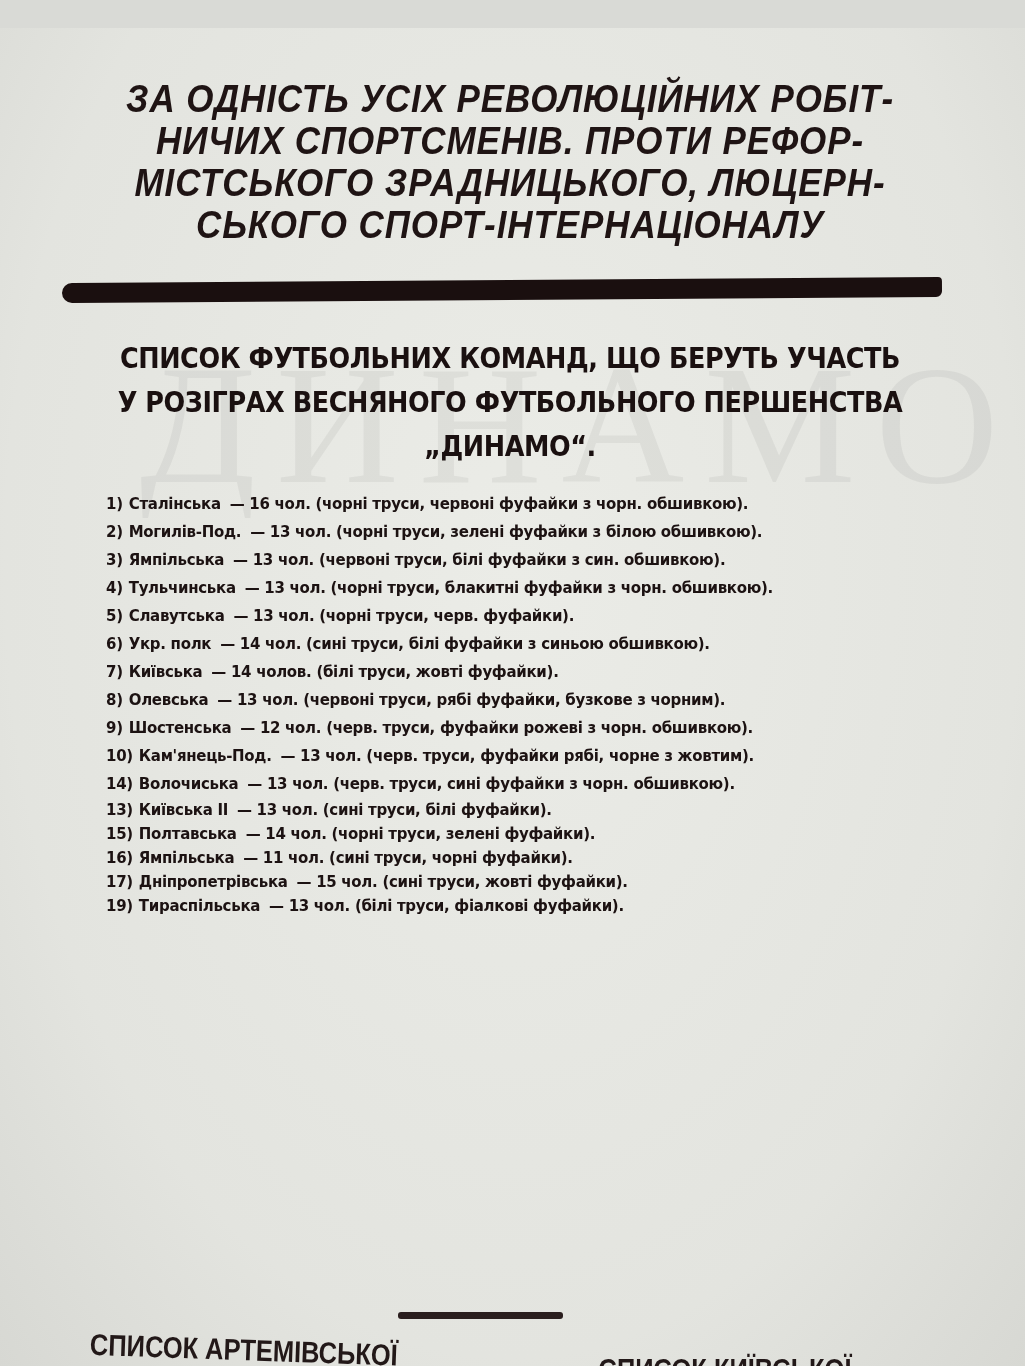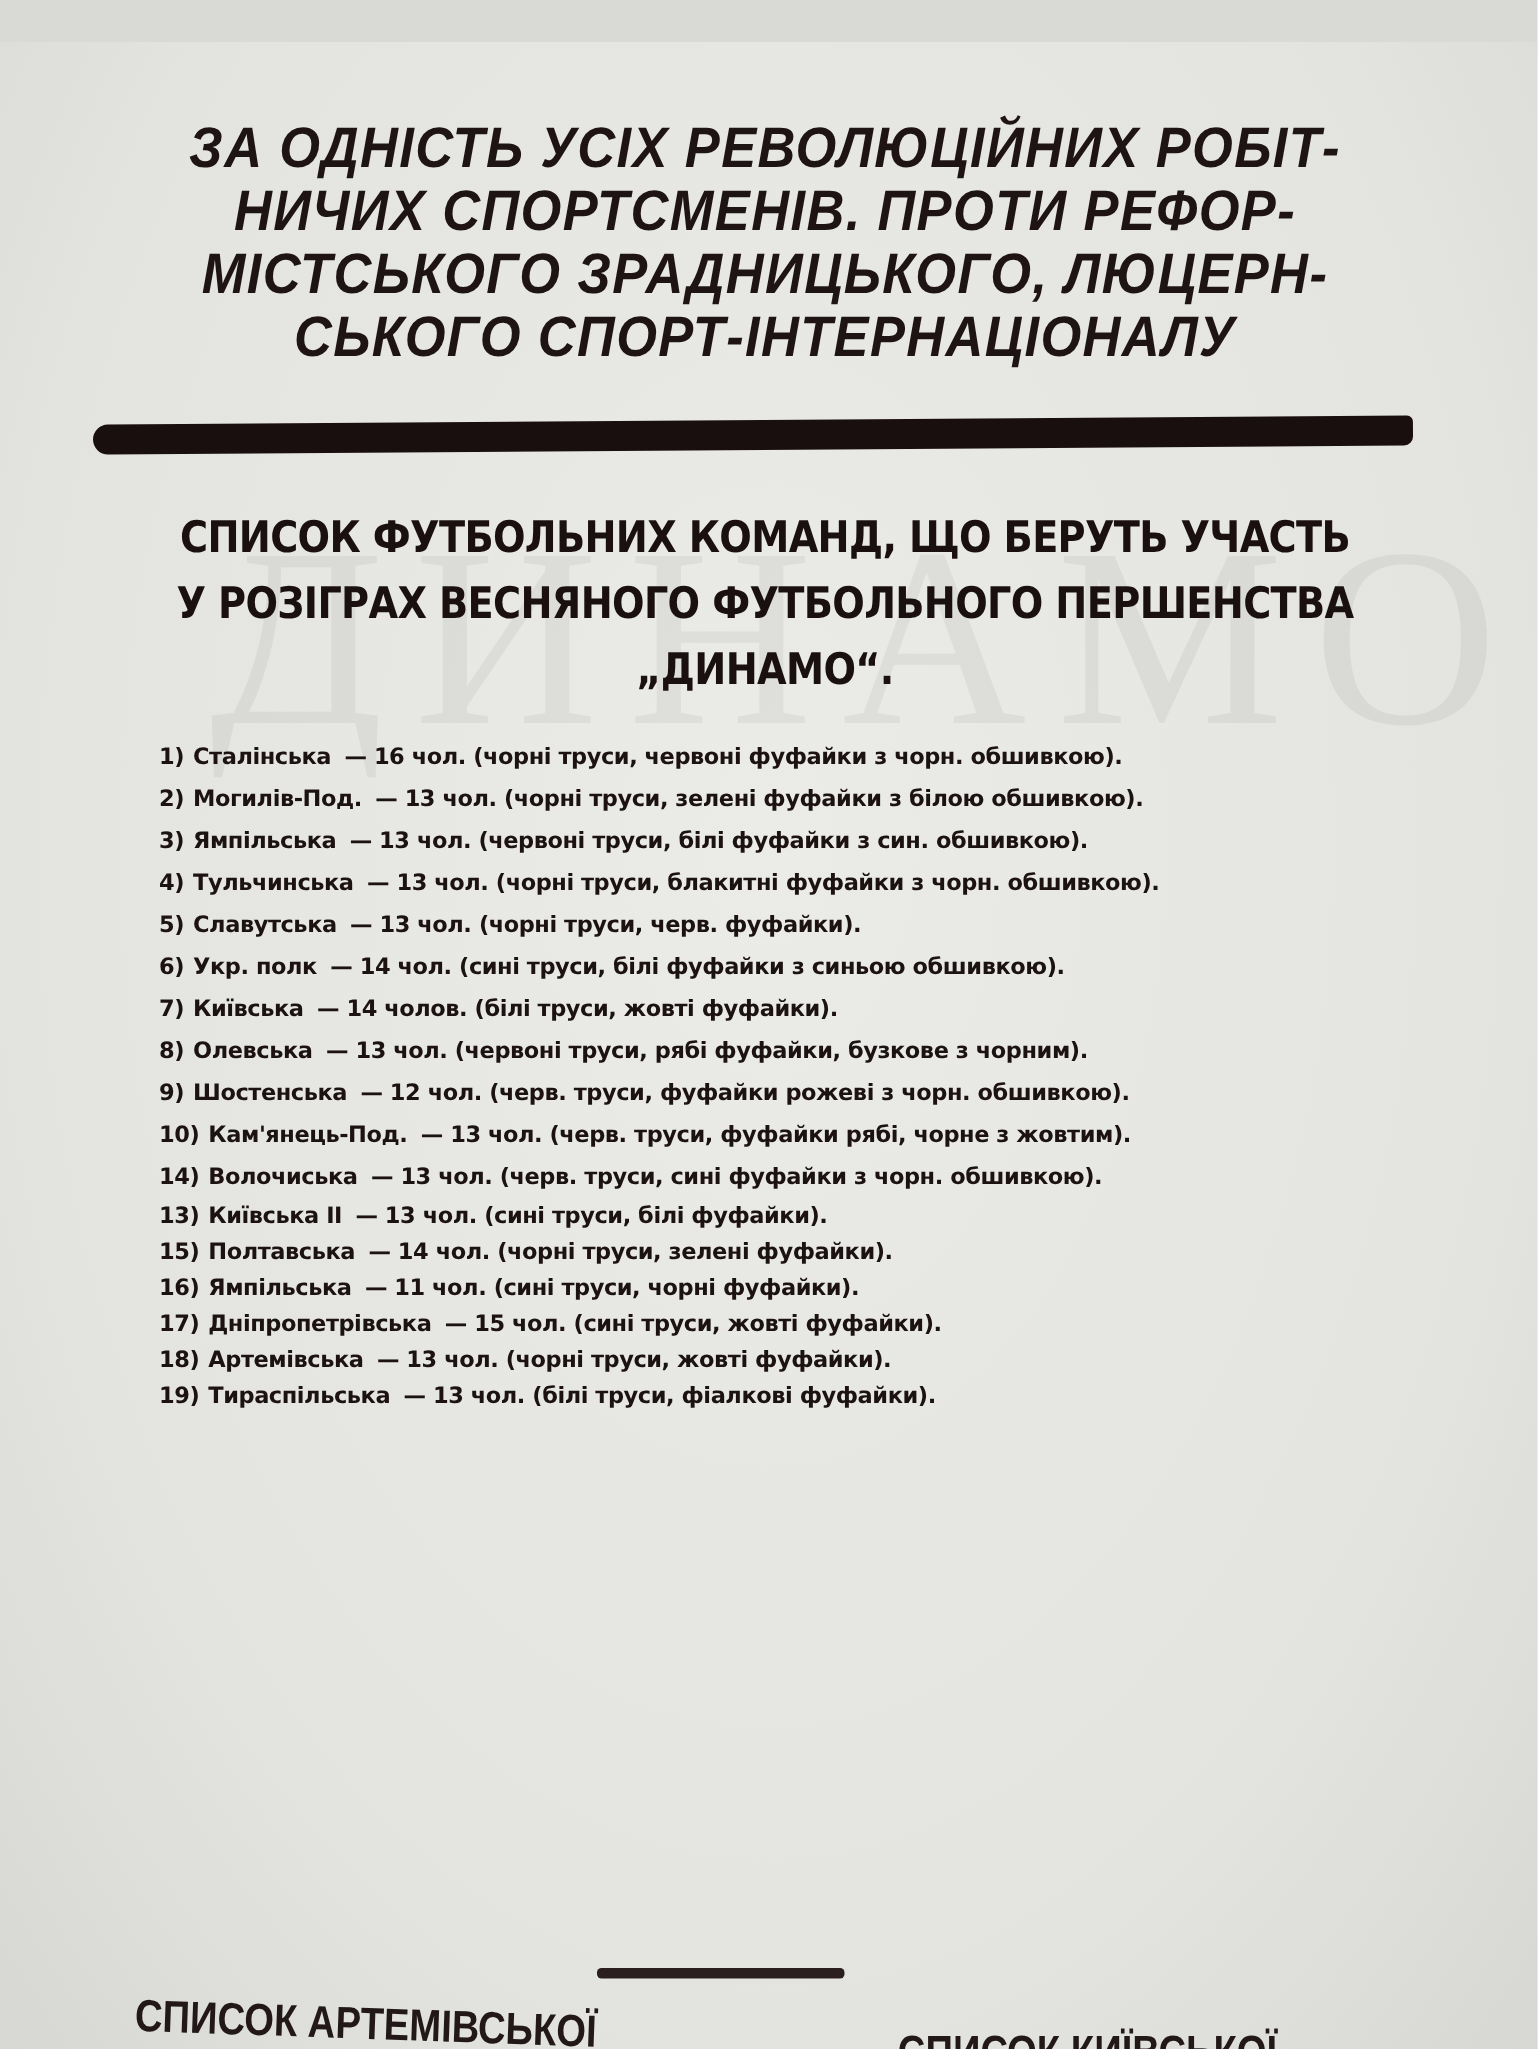--- a/index.html
+++ b/index.html
@@ -81,21 +81,20 @@
     <div class="entry"><span class="num">6)</span><span class="team">Укр. полк</span> <span>— 14 чол.</span> <span>(сині труси, білі фуфайки з синьою обшивкою).</span></div>
     <div class="entry"><span class="num">7)</span><span class="team">Київська</span> <span>— 14 чолов.</span> <span>(білі труси, жовті фуфайки).</span></div>
     <div class="entry"><span class="num">8)</span><span class="team">Олевська</span> <span>— 13 чол.</span> <span>(червоні труси, рябі фуфайки, бузкове з чорним).</span></div>
     <div class="entry"><span class="num">9)</span><span class="team">Шостенська</span> <span>— 12 чол.</span> <span>(черв. труси, фуфайки рожеві з чорн. обшивкою).</span></div>
     <div class="entry"><span class="num">10)</span><span class="team">Кам'янець-Под.</span> <span>— 13 чол.</span> <span>(черв. труси, фуфайки рябі, чорне з жовтим).</span></div>
     <div class="entry"><span class="num">14)</span><span class="team">Волочиська</span> <span>— 13 чол.</span> <span>(черв. труси, сині фуфайки з чорн. обшивкою).</span></div>
     <div class="entry tight"><span class="num">13)</span><span class="team">Київська II</span> <span>— 13 чол.</span> <span>(сині труси, білі фуфайки).</span></div>
     <div class="entry tight"><span class="num">15)</span><span class="team">Полтавська</span> <span>— 14 чол.</span> <span>(чорні труси, зелені фуфайки).</span></div>
     <div class="entry tight"><span class="num">16)</span><span class="team">Ямпільська</span> <span>— 11 чол.</span> <span>(сині труси, чорні фуфайки).</span></div>
     <div class="entry tight"><span class="num">17)</span><span class="team">Дніпропетрівська</span> <span>— 15 чол.</span> <span>(сині труси, жовті фуфайки).</span></div>
-    <div class="entry tight"><span class="num">18)</span><span class="team">Артемівська</span> <span>— 13 чол.</span> <span>(чорні труси, жовті фуфайки).</span></div>
     <div class="entry tight"><span class="num">19)</span><span class="team">Тираспільська</span> <span>— 13 чол.</span> <span>(білі труси, фіалкові фуфайки).</span></div>
   </div>
 
   <div class="short-rule"></div>
 
   <div class="sub-left">
     <div>СПИСОК АРТЕМІВСЬКОЇ</div>
     <div>КОМАНДИ</div>
 
   </div>

